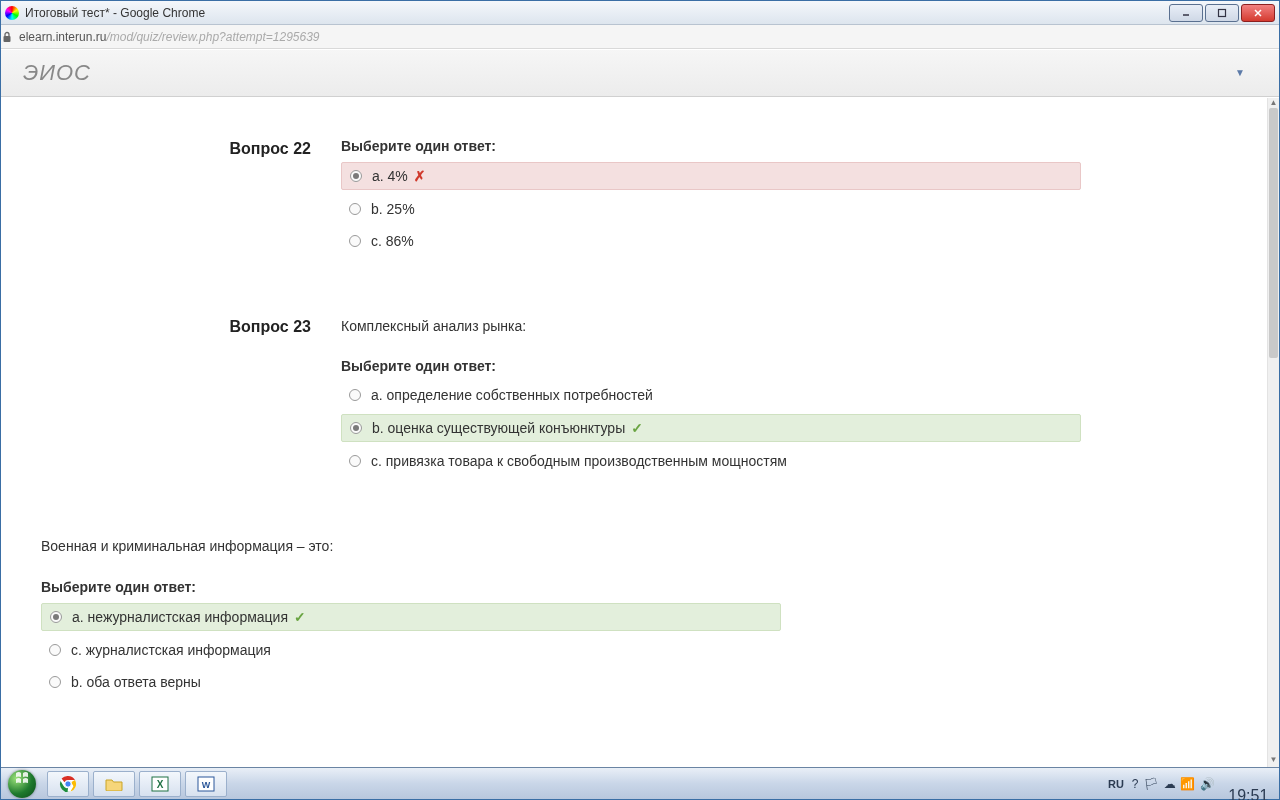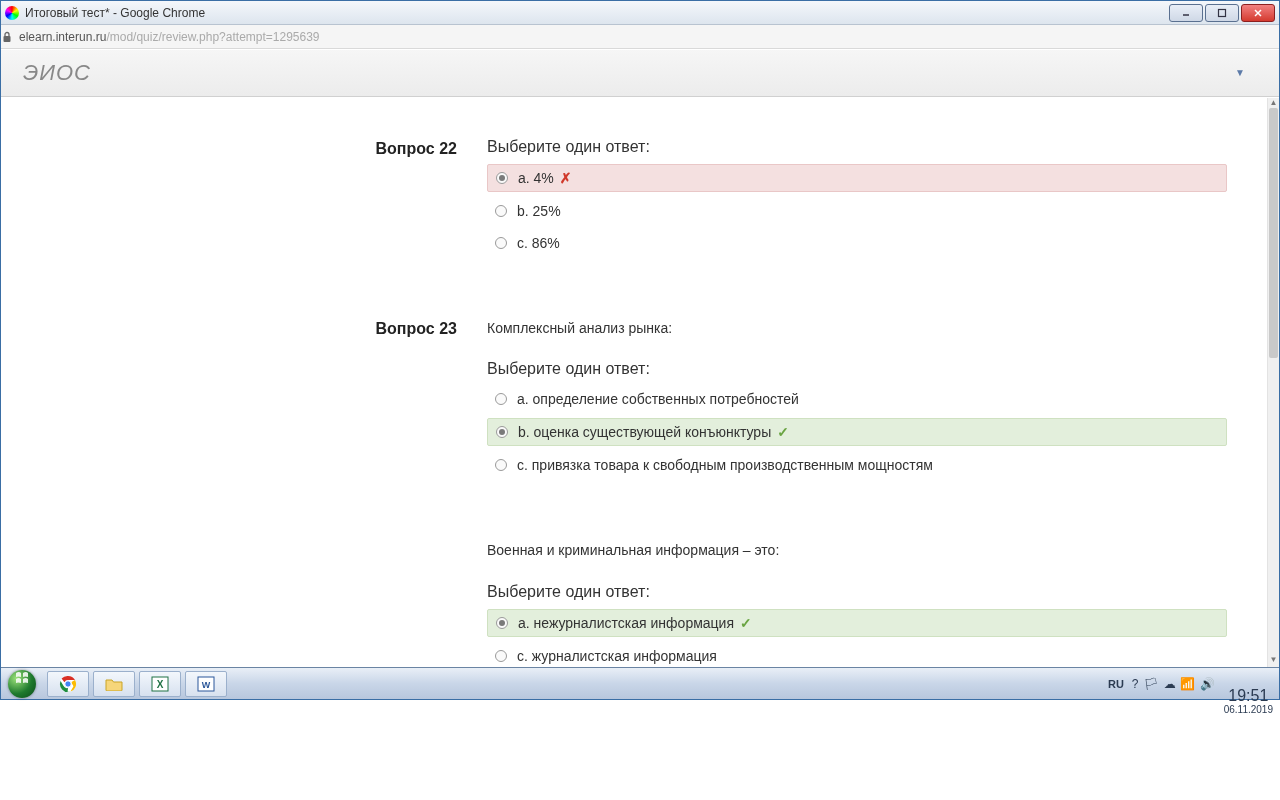--- a/index.html
+++ b/index.html
@@ -1,45 +1,45 @@
 <!DOCTYPE html>
 <html><head>
 <meta charset="utf-8">
 <style>
   * { box-sizing: border-box; margin: 0; padding: 0; }
   html, body { width: 1280px; height: 800px; font-family: Arial, Helvetica, sans-serif; background:#fff; overflow:hidden;}
   
-  .win-frame { border:1px solid #3a6ea5; width:1280px; height:700px; position:relative; }
+  .win-frame { border:1px solid #3a6ea5; width:1280px; height:800px; position:relative; }
   .win-titlebar { height:24px; background:linear-gradient(#f4f7fb,#dde5ee); border-bottom:1px solid #b8c3d0; display:flex; align-items:center; padding:0 4px; font-size:12px; color:#333;}
   .win-titlebar .favicon { width:14px; height:14px; border-radius:50%; background:conic-gradient(red,yellow,lime,cyan,blue,magenta,red); margin-right:6px;}
   .win-title { flex:1; }
   .win-btn-group { display:flex; gap:2px;}
   .win-btn { width:34px; height:18px; border:1px solid #5a7090; border-radius:3px; background:linear-gradient(#e8eef7,#cfd8e6); position:relative;}
   .win-btn.close { background:linear-gradient(#f28181,#d43a2f); border-color:#8c1f1f;}
   .win-btn svg { position:absolute; inset:0; margin:auto; }
   
   .url-bar { height:24px; background:#f5f5f5; border-bottom:1px solid #d9d9d9; display:flex; align-items:center; padding:0 0; font-size:12px; color:#555;}
   .url-bar .lock { margin-right:6px; color:#555;}
-  .url-dim { color:#aaa;}
+  .url-dim { color:#aaa;font-style:italic;}
   
   .site-header { height:48px; background:linear-gradient(#f6f6f6,#ececec); border-bottom:1px solid #d0d0d0; display:flex; align-items:center; padding:0 22px; box-shadow:0 1px 0 #fff inset;font-style:italic;}
   .site-title { font-size:22px; color:#888; letter-spacing:1px; font-weight:400;}
   .site-header .caret { margin-left:auto; color:#5c7aa8; font-size:10px; padding-right:12px;}
   
   .content { position:absolute; top:97px; bottom:32px; left:0; right:12px; overflow:hidden; background:#fff; padding-top:40px;}
   .scrollbar { position:absolute; top:97px; bottom:32px; right:0; width:12px; background:#f0f0f0; border-left:1px solid #e3e3e3;}
   .scrollbar .thumb { position:absolute; left:1px; right:1px; top:10px; height:250px; background:#c9c9c9; border-radius:2px;}
   .scrollbar .arrow { position:absolute; left:0; right:0; height:12px; text-align:center; font-size:8px; color:#777;}
   .scrollbar .arrow.up{top:0;} .scrollbar .arrow.down{bottom:0;}
-  .question { display:flex; margin-bottom:56px; padding:0 40px;justify-content:flex-end;}
+  .question { display:flex; margin-bottom:56px; padding:0 40px;}
   .qtitle-col { width:300px; text-align:right; padding-right:30px; padding-top:2px;}
   .qtitle { font-weight:bold; font-size:16px; color:#222;}
   .qbody { flex:1; max-width:740px;}
   .qtext { font-size:14px; color:#333; line-height:1.45; margin-bottom:22px;}
-  .choose { font-size:16px; color:#333; margin-bottom:8px;}
+  .choose { font-size:14px; color:#333; margin-bottom:8px;font-weight:bold;}
   .answer-list {}
   .ans { display:flex; align-items:center; font-size:14px; color:#333; padding:5px 8px; border-radius:2px; margin-bottom:6px;}
   .ans .radio { width:12px; height:12px; border:1px solid #9a9a9a; border-radius:50%; margin-right:10px; position:relative; flex-shrink:0; background:#fafafa;}
   .ans.selected .radio::after { content:''; position:absolute; inset:2px; background:#7a7a7a; border-radius:50%;}
   .ans.wrong { background:#f4e0e0; border:1px solid #e9c7c7;}
   .ans.correct { background:#e3efdc; border:1px solid #cfe1c1;}
   .mark { margin-left:6px; font-weight:bold;}
   .mark.x { color:#d0392b;}
   .mark.v { color:#6aa442;}
   

